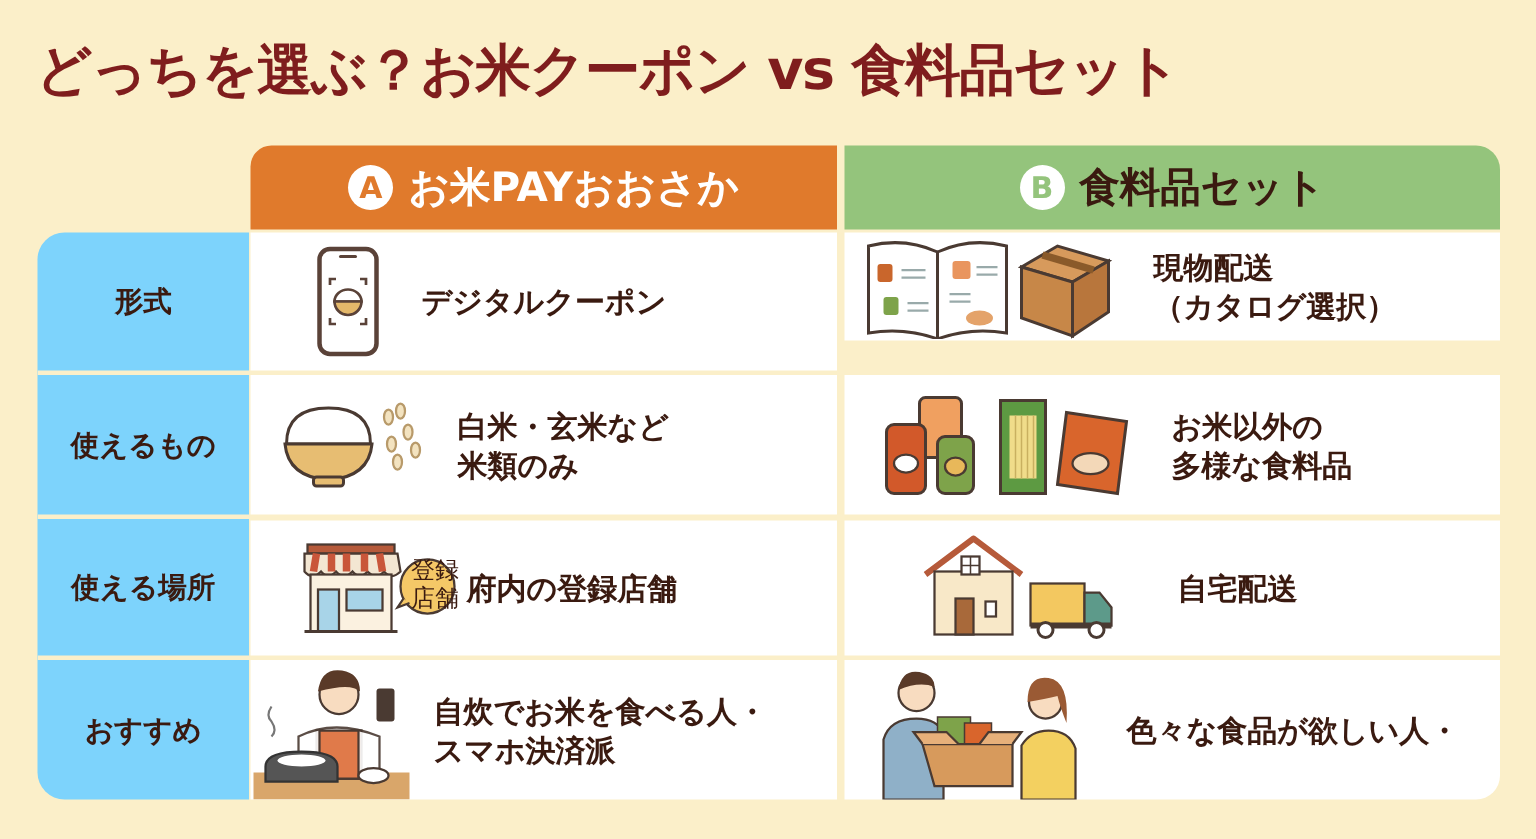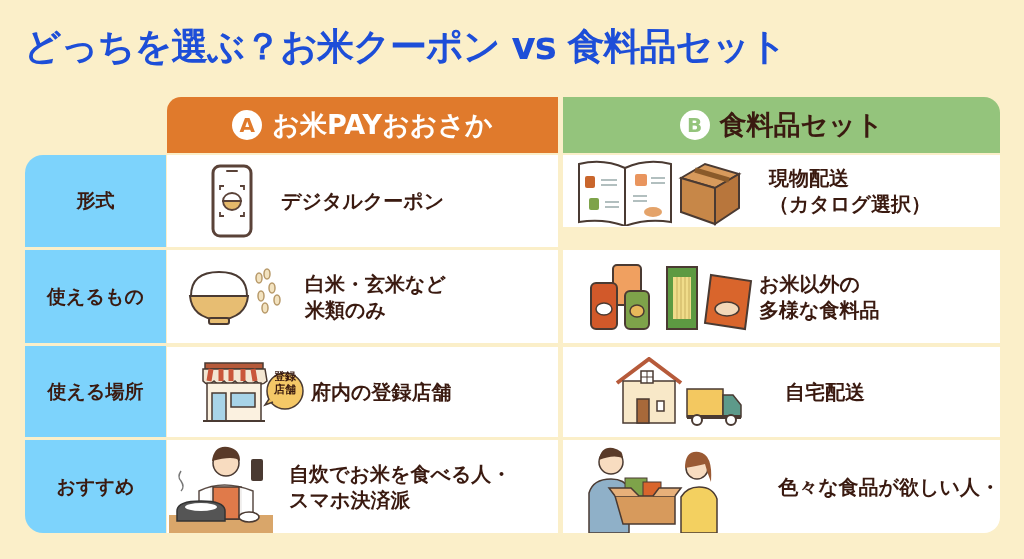--- a/index.html
+++ b/index.html
@@ -6,21 +6,21 @@
   html, body { width: 1024px; height: 559px; overflow: hidden; }
   body {
     background: #fbefc9;
     font-family: "DejaVu Sans", sans-serif;
     color: #3a1a10;
     position: relative;
   }
   .title {
     position: absolute; left: 0; top: 22px; width: 810px;
     text-align: center; font-size: 37px; font-weight: bold;
-    color: #1d4ed8; letter-spacing: -1px;
+    color: #7f1d1d; letter-spacing: -1px;
   }
   .header {
     position: absolute; top: 97px; height: 56px;
     display: flex; align-items: center; justify-content: center;
     font-size: 27px; font-weight: bold; color: #ffffff;
   }
   .header.a { left: 167px; width: 391px; background: #e07a2c; border-radius: 14px 0 0 0; }
   .header.b { left: 563px; width: 437px; background: #94c47c; color: #3a1a10; border-radius: 0 16px 0 0; }
   .badge {
     width: 30px; height: 30px; border-radius: 50%;
@@ -40,21 +40,21 @@
     font-size: 19px; font-weight: bold; color: #3a1a10;
   }
   .label-sep { position: absolute; left: 0; width: 141px; height: 3px; background: #fbefc9; }
 
   .cell {
     position: absolute; background: #ffffff;
     display: flex; align-items: center;
   }
   .cell.a { left: 167px; width: 391px; }
   .cell.b { left: 563px; width: 437px; }
-  .cell.b.last { border-radius: 0 0 16px 0; justify-content: space-between; }
+  .cell.b.last { border-radius: 0 0 16px 0; }
   .cell .text {
     font-size: 20px; font-weight: bold; line-height: 1.3; color: #3a1a10;
   }
   .icon { flex: none; display: flex; align-items: center; }
 </style>
 </head>
 <body>
 
 <div class="title">どっちを選ぶ？お米クーポン vs 食料品セット</div>
 
@@ -140,41 +140,41 @@
       <ellipse cx="17" cy="48" rx="8" ry="6" fill="#fff" stroke="#4a3a32" stroke-width="1.5"></ellipse>
       <rect x="38" y="30" width="24" height="38" rx="5" fill="#7ea34a" stroke="#4a3a32" stroke-width="2"></rect>
       <ellipse cx="50" cy="50" rx="7" ry="6" fill="#e8b85a" stroke="#4a3a32" stroke-width="1.5"></ellipse>
       <rect x="80" y="6" width="30" height="62" fill="#5d9a42" stroke="#4a3a32" stroke-width="2"></rect>
       <rect x="86" y="16" width="18" height="42" fill="#f0dc8a"></rect>
       <path d="M90 16 v42 M94 16 v42 M98 16 v42 M102 16 v42" stroke="#c9b060" stroke-width="1"></path>
       <path d="M124 14 l40 6 l-6 48 l-40 -6 z" fill="#d9652c" stroke="#4a3a32" stroke-width="2"></path>
       <ellipse cx="140" cy="48" rx="12" ry="7" fill="#f3d8b8" stroke="#4a3a32" stroke-width="1.5"></ellipse>
     </svg>
   </span>
-  <span class="text" style="">
+  <span class="text" style="margin-left:22px">
     <span>お米以外の</span><br>
     <span>多様な食料品</span>
   </span>
 </div>
 
 <div class="cell a" style="top:347px;height:90px;padding-left:34px">
   <span class="icon">
     <svg width="104" height="66" viewBox="0 0 104 66">
       <rect x="4" y="4" width="58" height="6" fill="#b65a3a" stroke="#4a3a32" stroke-width="1.5"></rect>
       <path d="M2 10 h62 l2 12 q-6 6 -11 0 q-5 6 -11 0 q-5 6 -10 0 q-6 6 -11 0 q-5 6 -10 0 q-6 6 -11 0 z" fill="#f3e6d2" stroke="#4a3a32" stroke-width="1.5"></path>
       <path d="M10 10 l-2 12 M20 10 l0 12 M30 10 l0 12 M42 10 l0 12 M52 10 l2 12" stroke="#c9563a" stroke-width="5"></path>
       <rect x="6" y="24" width="54" height="38" fill="#fbf1e0" stroke="#4a3a32" stroke-width="1.5"></rect>
       <rect x="11" y="34" width="14" height="28" fill="#a8d4e8" stroke="#4a3a32" stroke-width="1.5"></rect>
       <rect x="30" y="34" width="24" height="14" fill="#a8d4e8" stroke="#4a3a32" stroke-width="1.5"></rect>
       <path d="M2 62 h62" stroke="#4a3a32" stroke-width="2"></path>
       <circle cx="84" cy="32" r="18" fill="#f5c867" stroke="#4a3a32" stroke-width="1.5"></circle>
       <path d="M68 40 l-4 6 l8 -3" fill="#f5c867" stroke="#4a3a32" stroke-width="1.5"></path>
     </svg>
   </span>
-  <span style="position:absolute;left:107px;top:23px;font-size:11px;font-weight:bold;line-height:1.2;text-align:center;color:#3a1a10">
+  <span style="position:absolute;left:107px;top:23px;font-size:16px;font-weight:normal;line-height:1.2;text-align:center;color:#3a1a10">
     <span>登録</span><br>
     <span>店舗</span>
   </span>
   <span class="text" style="margin-left:6px">府内の登録店舗</span>
 </div>
 <div class="cell b" style="top:347px;height:90px;padding-left:52px">
   <span class="icon">
     <svg width="130" height="70" viewBox="0 0 130 70">
       <path d="M2 26 l32 -24 l32 24" fill="none" stroke="#b65a3a" stroke-width="4"></path>
       <rect x="8" y="24" width="52" height="42" fill="#f8e8c8" stroke="#4a3a32" stroke-width="1.5"></rect>

